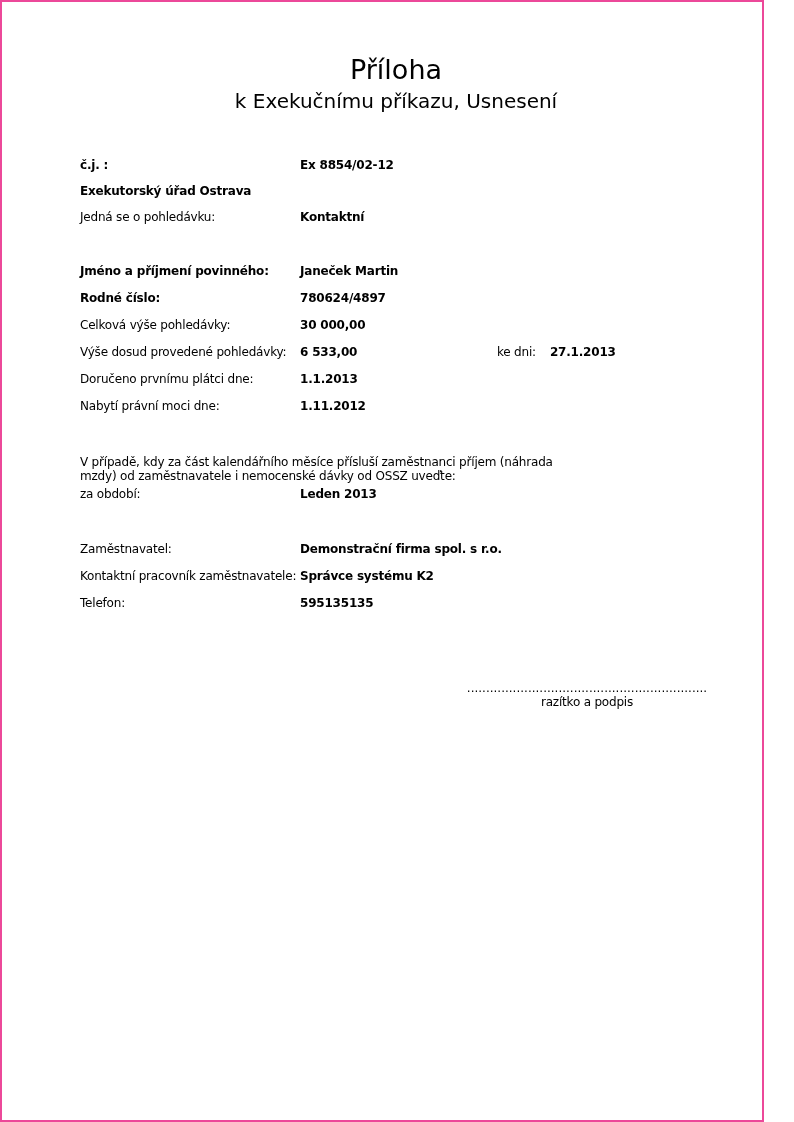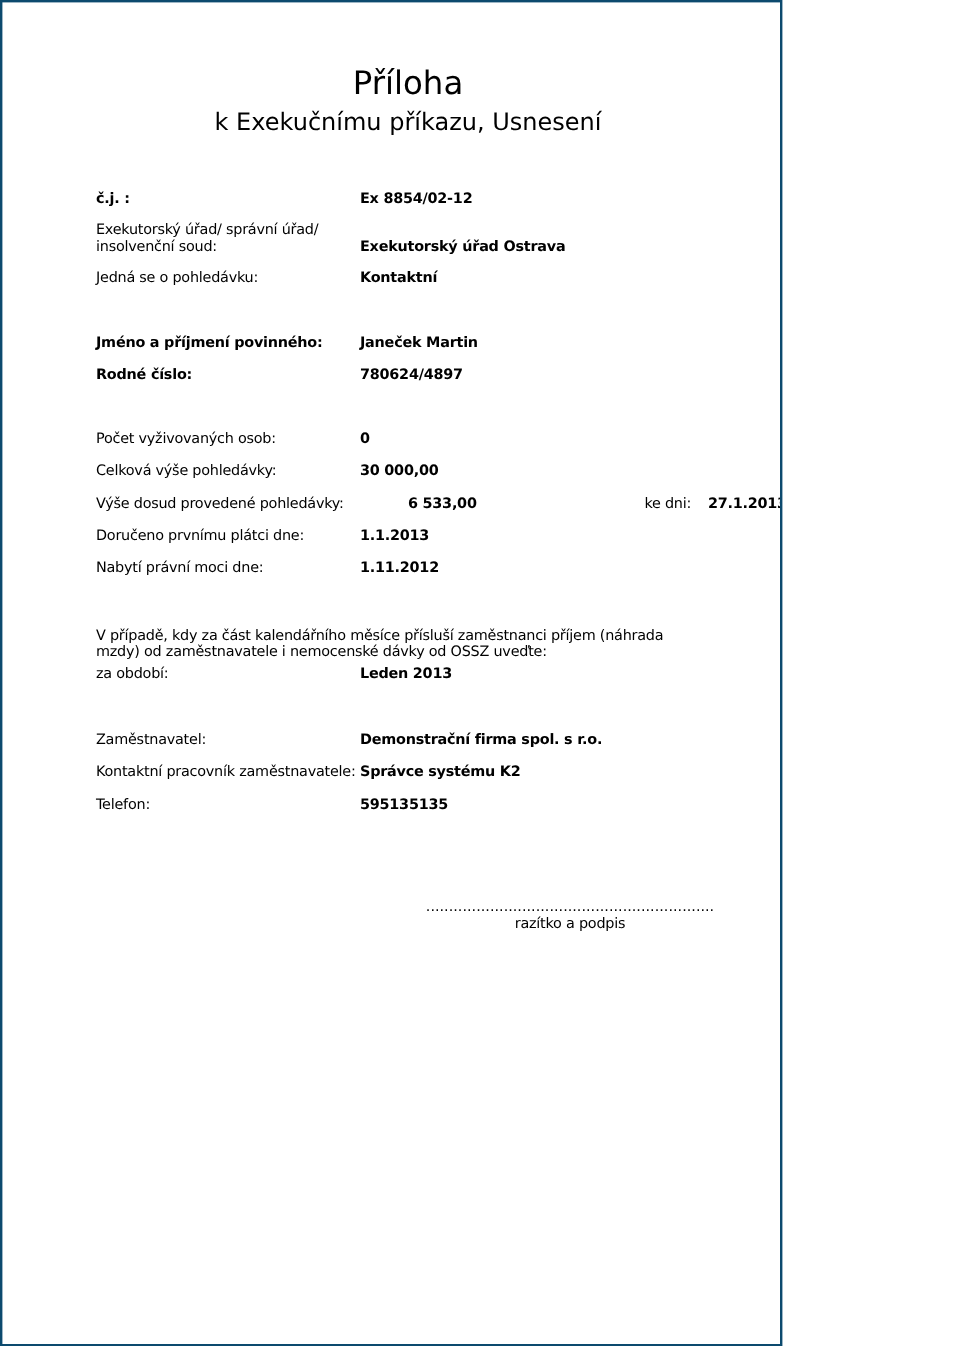--- a/index.html
+++ b/index.html
@@ -2,24 +2,24 @@
 <html><head>
 <meta charset="utf-8">
 <style>
   html, body {
     margin: 0;
     padding: 0;
     background: #fff;
   }
   .page {
     position: relative;
-    width: 652px;
+    width: 764px;
     height: 1122px;
     box-sizing: border-box;
-    border: 2px solid #0c4a6e;
+    border: 2px solid #ec4899;
     background: #ffffff;
     font-family: "DejaVu Sans", "Liberation Sans", sans-serif;
     font-size: 12px;
     line-height: 14px;
     color: #000;
     letter-spacing: -0.2px;
     overflow: hidden;
   }
   .content {
     padding: 0 50px 0 78px;
@@ -50,21 +50,20 @@
   }
   .lbl.bold {
     font-weight: bold;
   }
   .val {
     font-weight: bold;
     white-space: pre;
   }
   .val.fixed {
     flex: 0 0 197px;
-    margin-left: 40px;
   }
   .inline-lbl {
     font-weight: normal;
     white-space: pre;
   }
   .note {
     white-space: pre;
   }
   .signature {
     width: 250px;
@@ -92,44 +91,38 @@
 
     <h1 class="doc-title">Příloha</h1>
     <h2 class="doc-subtitle">k Exekučnímu příkazu, Usnesení</h2>
 
     <div class="row" style="margin-top:48px">
       <div class="lbl bold">č.j. :</div>
       <div class="val">Ex 8854/02-12</div>
     </div>
 
     <div class="row" style="margin-top:12px">
-      <div class="lbl">Exekutorský úřad/ správní úřad/
-insolvenční soud:</div>
       <div class="val">Exekutorský úřad Ostrava</div>
     </div>
 
     <div class="row" style="margin-top:12px">
       <div class="lbl">Jedná se o pohledávku:</div>
       <div class="val">Kontaktní</div>
     </div>
 
     <div class="row" style="margin-top:40px">
       <div class="lbl bold">Jméno a příjmení povinného:</div>
       <div class="val">Janeček Martin</div>
     </div>
 
     <div class="row" style="margin-top:13px">
       <div class="lbl bold">Rodné číslo:</div>
       <div class="val">780624/4897</div>
     </div>
 
-    <div class="row" style="margin-top:39px">
-      <div class="lbl">Počet vyživovaných osob:</div>
-      <div class="val">0</div>
-    </div>
 
     <div class="row" style="margin-top:13px">
       <div class="lbl">Celková výše pohledávky:</div>
       <div class="val">30 000,00</div>
     </div>
 
     <div class="row" style="margin-top:13px">
       <div class="lbl">Výše dosud provedené pohledávky:</div>
       <div class="val fixed">6 533,00</div>
       <div class="inline-lbl">ke dni:</div>

